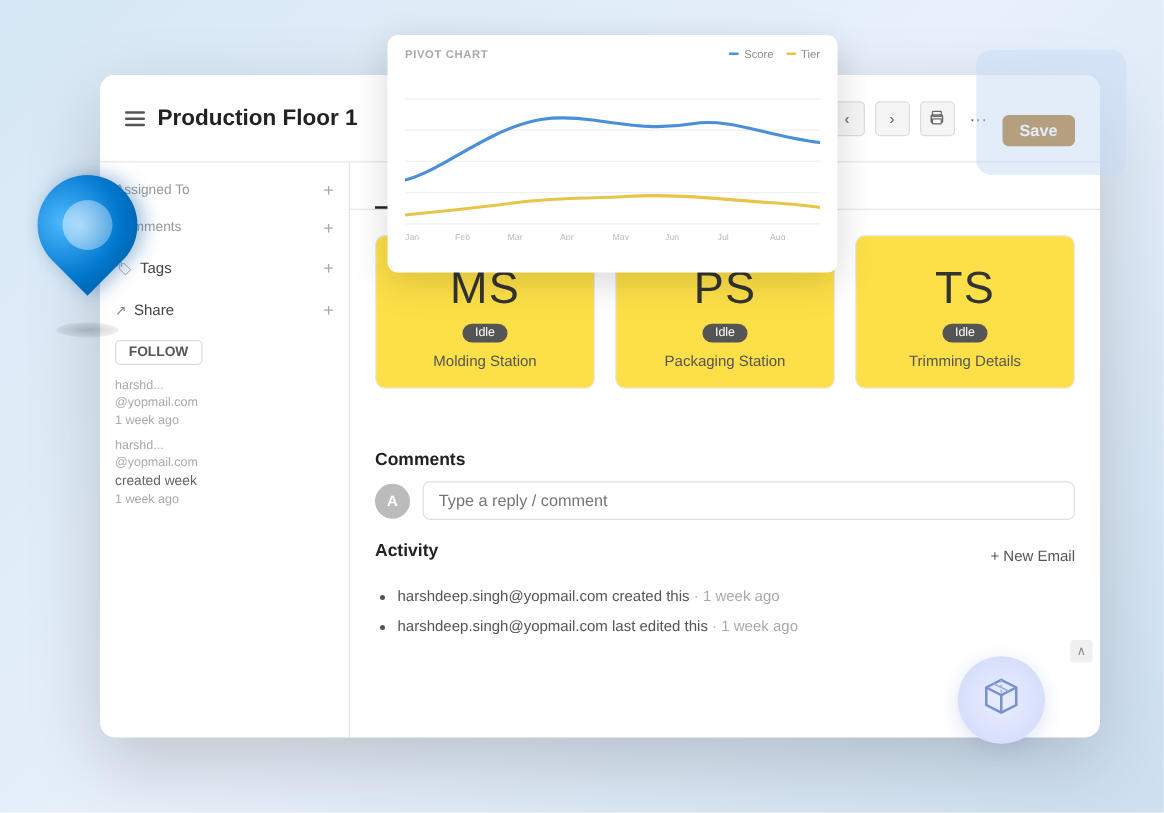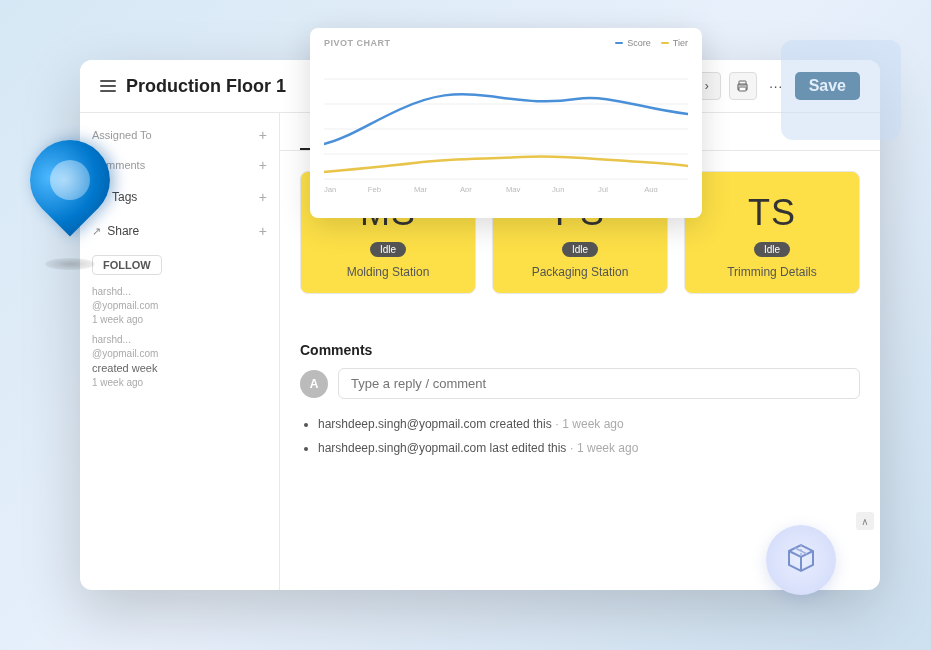--- a/index.html
+++ b/index.html
@@ -91,28 +91,29 @@
       font-size: 12px;
       color: #555;
     }
     .dots-btn {
       font-size: 14px;
       color: #555;
       cursor: pointer;
       padding: 2px 4px;
     }
     .save-btn {
-      background: #0c4a6e;
+      background: #a16207;
       color: #fff;
       border: none;
       border-radius: 5px;
       padding: 5px 14px;
-      font-size: 16px;
+      font-size: 13px;
       font-weight: 600;
       cursor: pointer;
+      margin-top: 20px;
     }
 
     
     .body-layout {
       display: flex;
       flex: 1;
       overflow: hidden;
     }
 
     
@@ -335,21 +336,21 @@
       font-size: 10px;
       color: #888;
       cursor: pointer;
     }
 
     
     .chart-overlay {
       position: absolute;
       top: 28px;
       left: 310px;
-      width: 392px;
+      width: 360px;
       height: 190px;
       background: #fff;
       border-radius: 8px;
       box-shadow: 0 8px 30px rgba(0,0,0,0.15);
       padding: 10px 14px;
       z-index: 10;
     }
     .chart-header {
       display: flex;
       align-items: center;
@@ -616,20 +617,24 @@
 
       <div class="comments-section">
         <div class="section-title">Comments</div>
         <div class="comment-input-row">
           <div class="avatar-circle">A</div>
           <input class="comment-input" type="text" placeholder="Type a reply / comment" style="">
         </div>
       </div>
 
       <div class="activity-section">
+        <div class="activity-header">
+          <span class="section-title">Activity</span>
+          <button class="new-email-btn">+ New Email</button>
+        </div>
         <ul class="activity-list">
           <li>
             <span>harshdeep.singh@yopmail.com created this</span>
             <span class="time">· 1 week ago</span>
           </li>
           <li>
             <span>harshdeep.singh@yopmail.com last edited this</span>
             <span class="time">· 1 week ago</span>
           </li>
         </ul>

